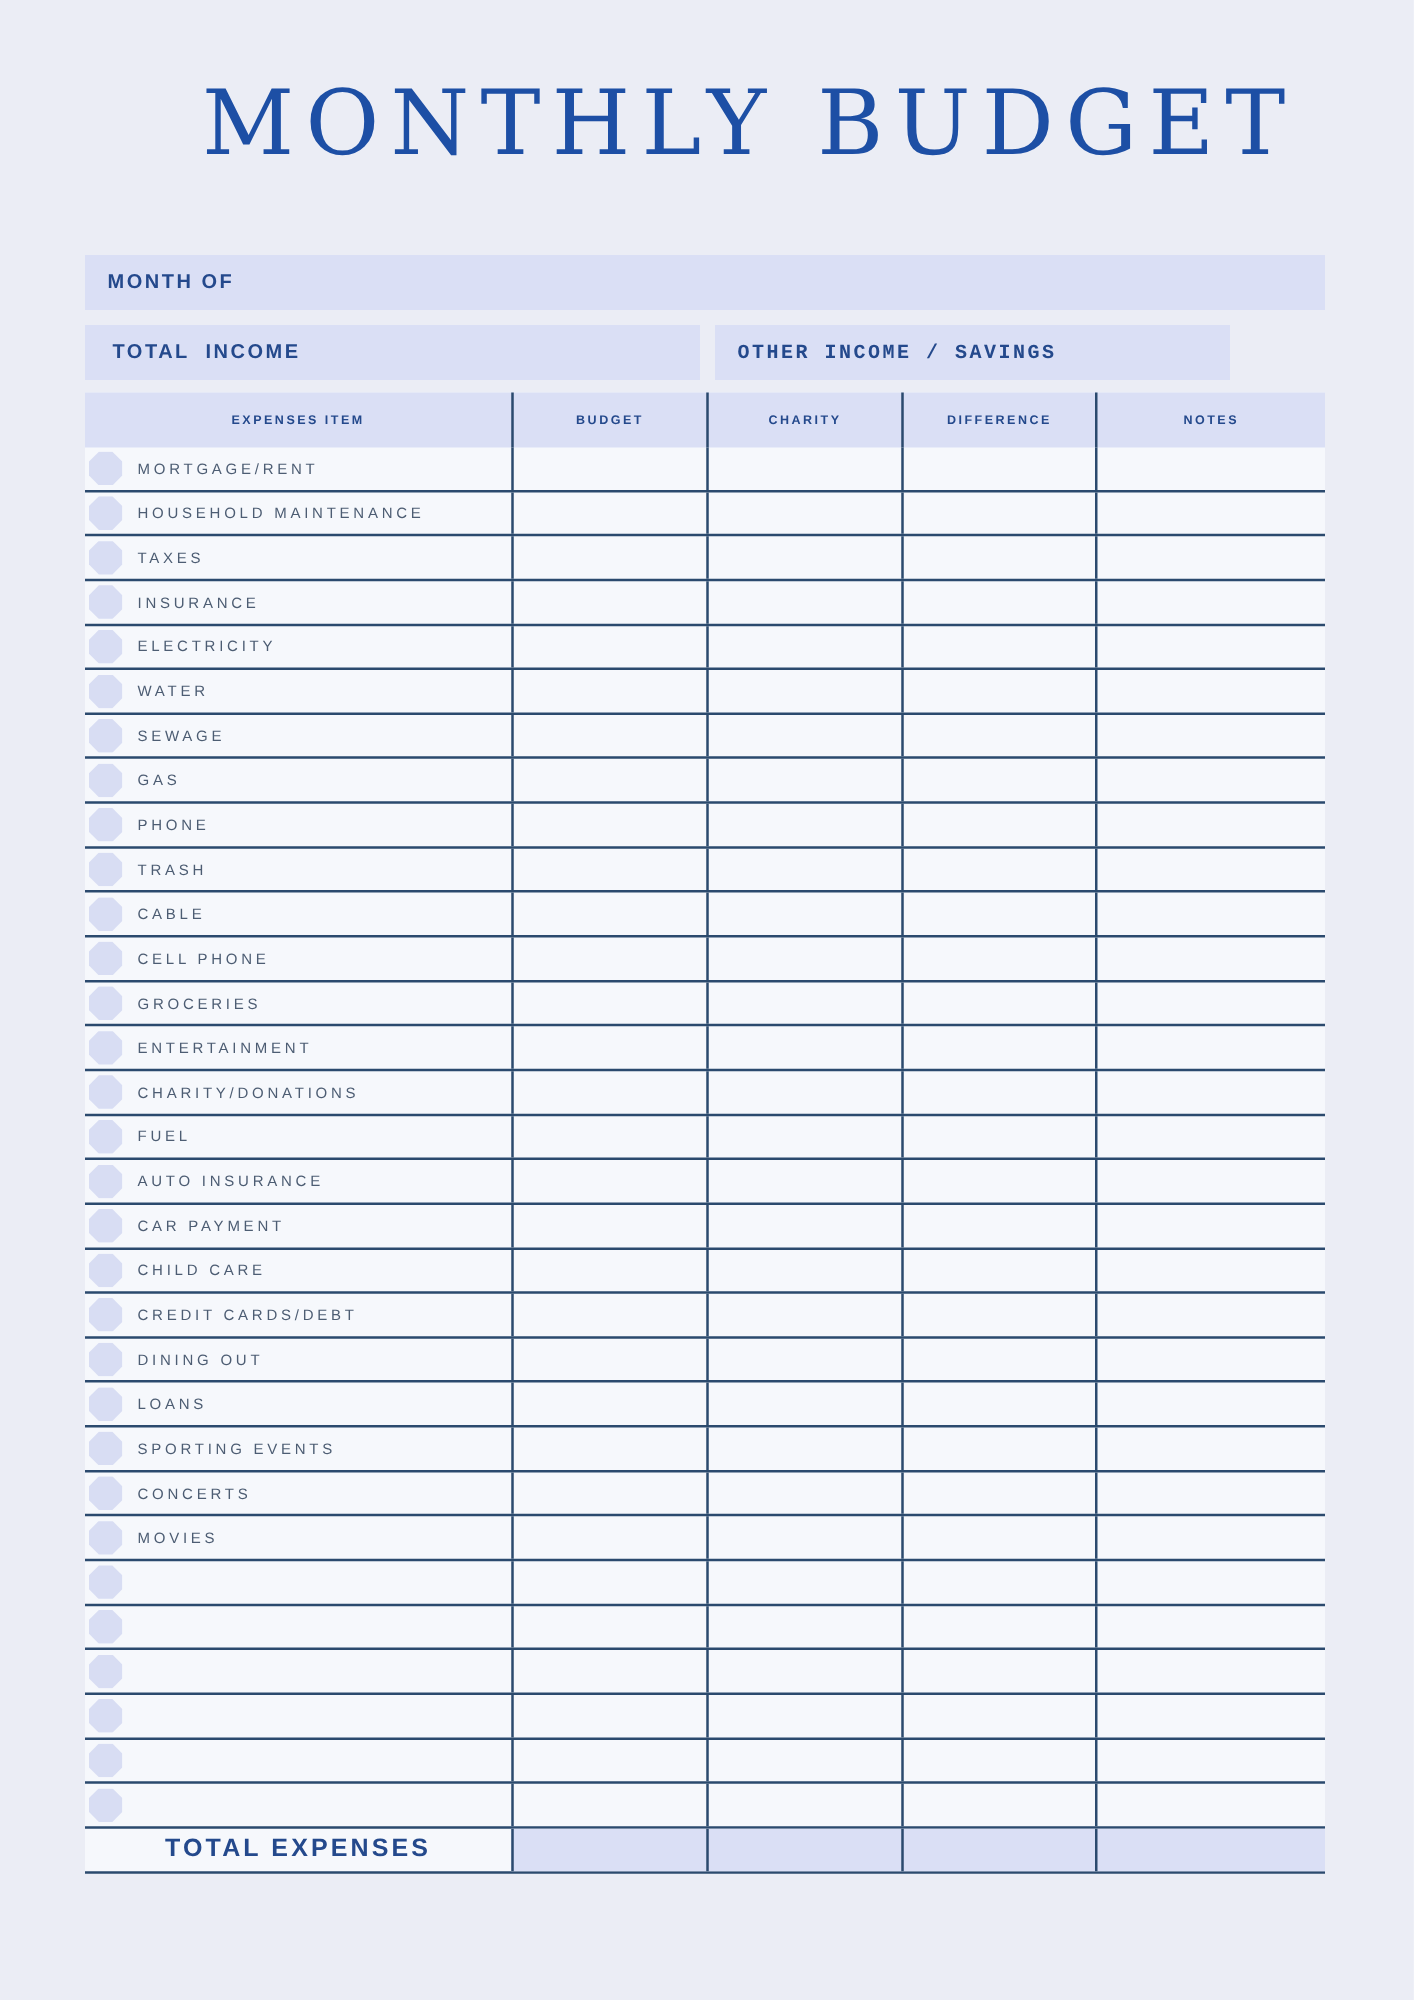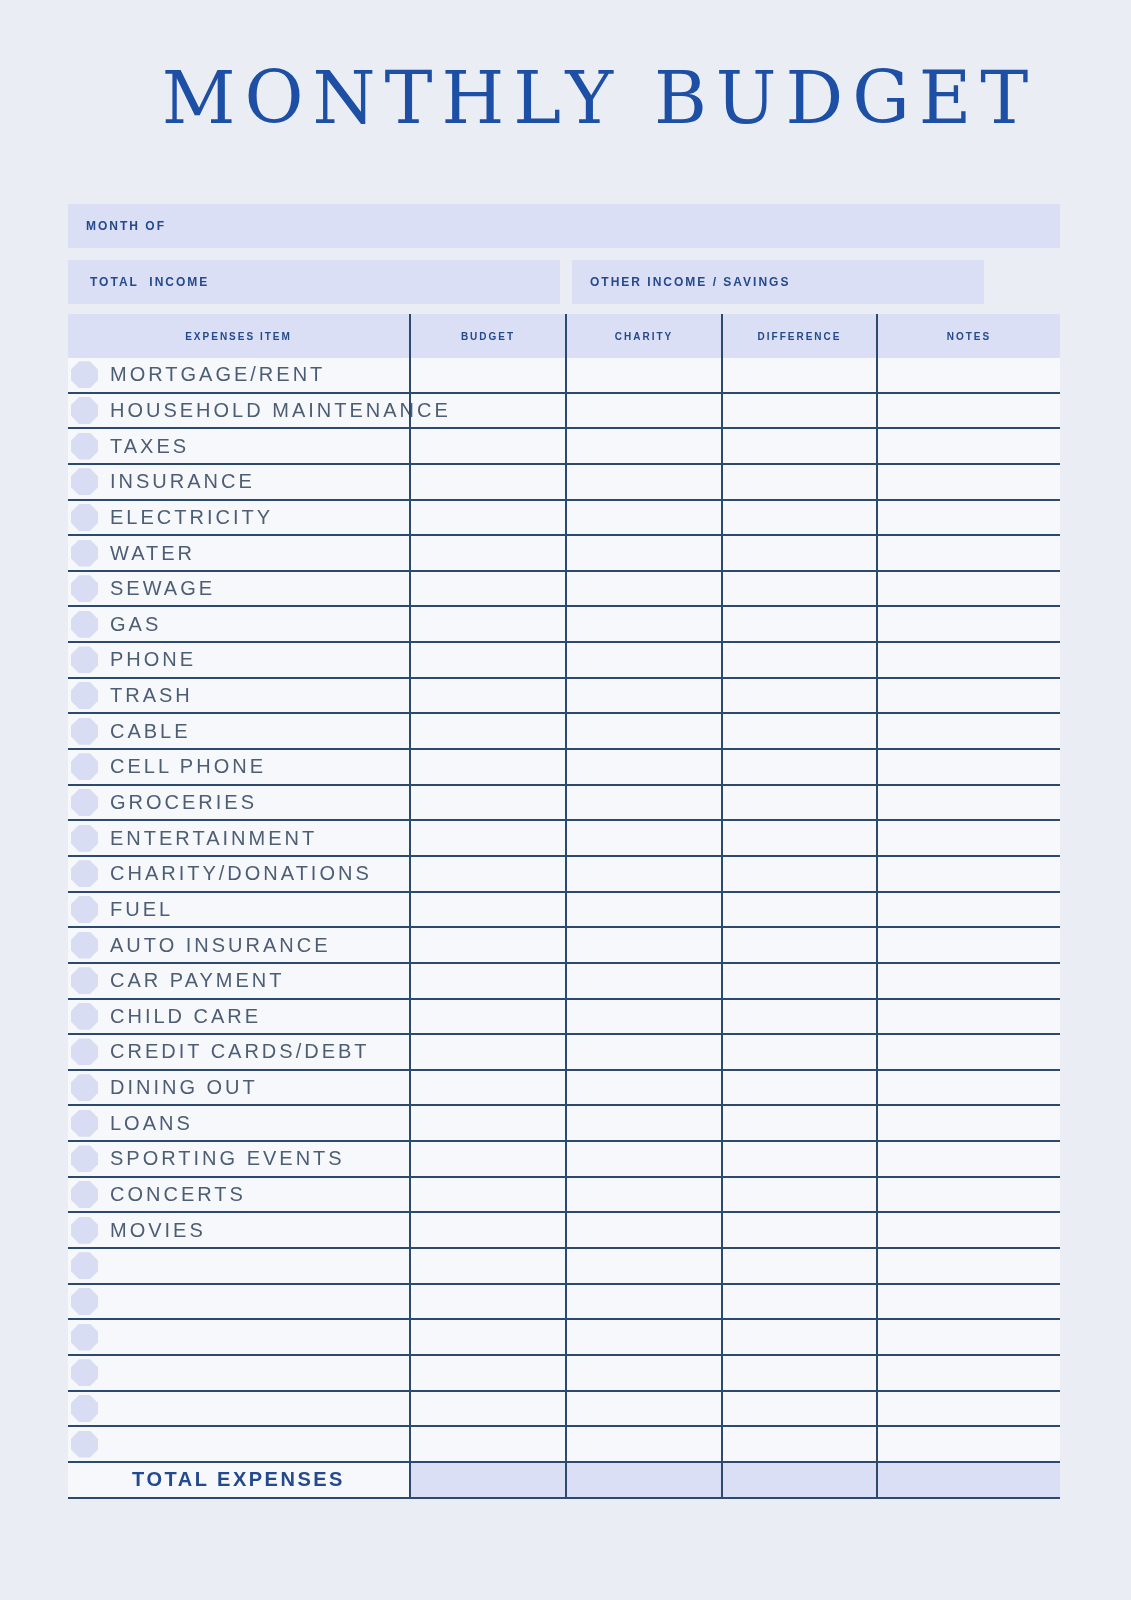--- a/index.html
+++ b/index.html
@@ -37,28 +37,28 @@
   .bar{
     background:var(--lavender);
     height:44px;
     display:flex;
     align-items:center;
     padding-left:18px;
   }
   .bar .bar-label{
     color:var(--navy);
     font-weight:bold;
-    font-size:12px;
+    font-size:16px;
     letter-spacing:2px;
     white-space:pre;
   }
   .month-bar{margin-top:66px;width:992px;}
   .income-row{margin-top:12px;display:flex;gap:12px;width:992px;}
   .income-bar{width:492px;padding-left:22px;}
-  .other-bar{width:412px;}
+  .other-bar{width:412px;font-family:Liberation Mono, monospace;}
 
   .budget-table{
     margin-top:10px;
     width:992px;
     background:var(--panel-bg);
   }
   .trow{
     display:grid;
     grid-template-columns:var(--col1) var(--col2) var(--col3) var(--col4) var(--col5);
   }
@@ -77,21 +77,21 @@
   }
   .label-cell{padding-left:3px;}
   .bullet{
     width:27px;height:27px;flex:0 0 27px;
     background:var(--lavender-soft);
     clip-path:polygon(30% 0%,70% 0%,100% 30%,100% 70%,70% 100%,30% 100%,0% 70%,0% 30%);
   }
   .item-label{
     margin-left:12px;
     color:var(--item-text);
-    font-size:20px;
+    font-size:12px;
     letter-spacing:3px;
     white-space:nowrap;
   }
   .total-label-cell{
     justify-content:center;
     color:var(--navy);
     font-weight:bold;
     font-size:20px;
     letter-spacing:2.5px;
   }

